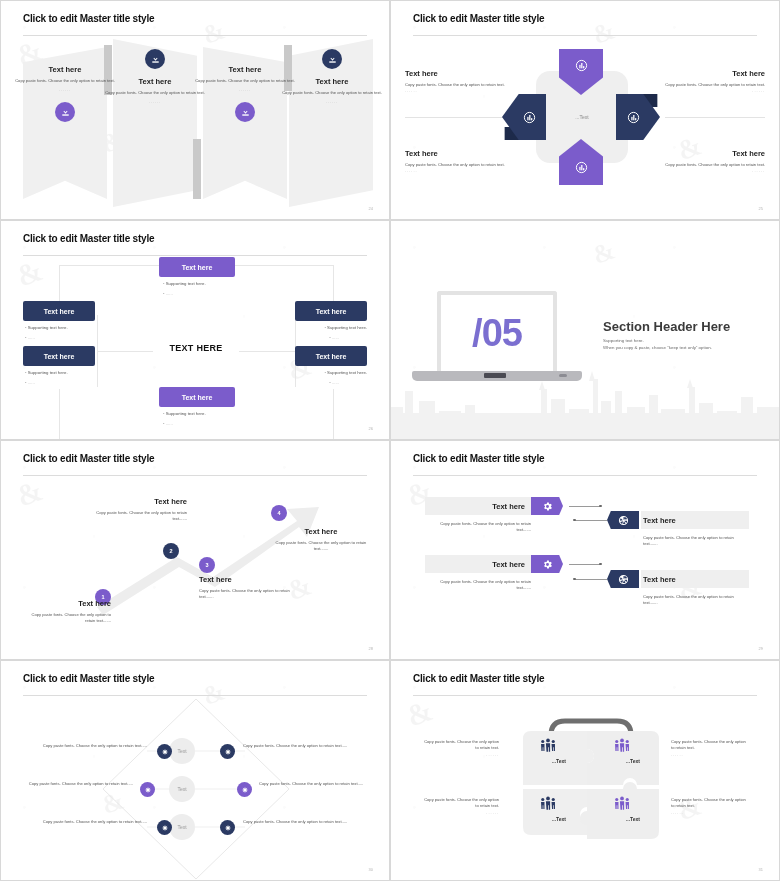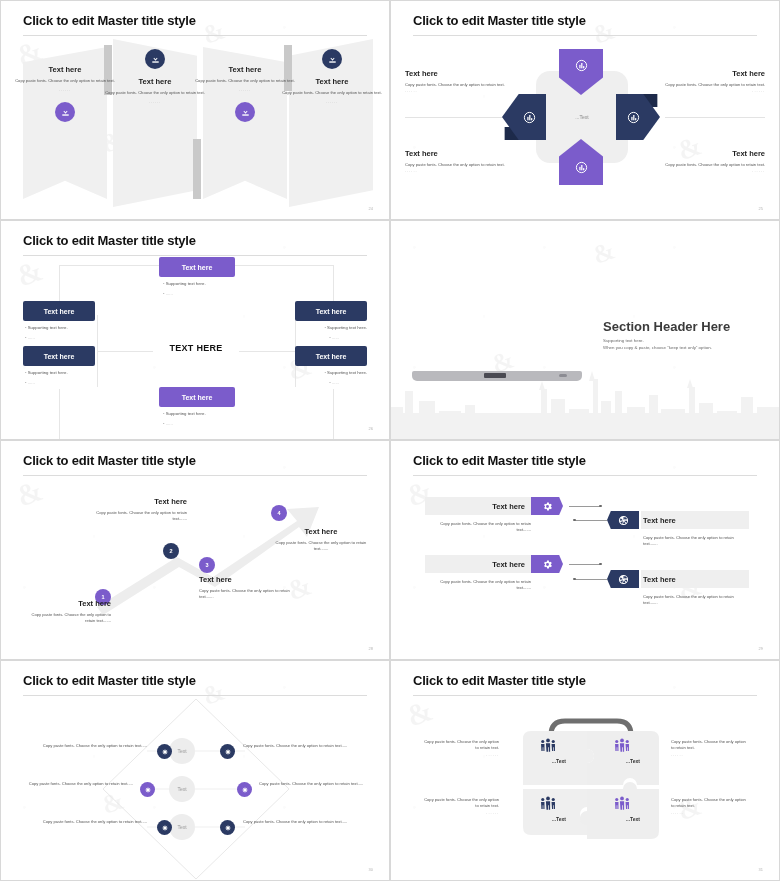--- a/index.html
+++ b/index.html
@@ -43,21 +43,21 @@
     letter-spacing: 2px;
   }
   .w1 { left: 4%;  top: 16%; }
   .w2 { left: 52%; top: 8%;  font-size: 26px; }
   .w3 { left: 26%; top: 58%; font-size: 26px; }
   .w4 { left: 74%; top: 60%; font-size: 28px; }
 
   .title {
     position: absolute;
     left: 22px; top: 12px;
-    font-size: 13px; font-weight: 700;
+    font-size: 10px; font-weight: 700;
     color: #111; letter-spacing: -0.2px;
     z-index: 5;
   }
   .hrule {
     position: absolute;
     left: 22px; right: 22px; top: 34px;
     height: 1px; background: #dcdcdc;
     z-index: 4;
   }
   .pageno {
@@ -410,20 +410,23 @@
   <div class="slide">
     <div class="wm"></div>
     <div class="wmtxt w2">&amp;</div>
     <div class="wmtxt w3">&amp;</div>
     <svg class="city" viewBox="0 0 390 78" preserveAspectRatio="none">
       <rect x="0" y="52" width="390" height="26" fill="#f2f2f2"></rect>
       <path fill="#f2f2f2" d="M0 46h12v32H0zM14 30h8v48h-8zM28 40h16v38H28zM48 50h22v28H48zM74 44h10v34H74zM150 28h6v50h-6zM160 38h14v40h-14zM178 48h20v30h-20zM202 18h5v60h-5zM210 40h10v38h-10zM224 30h7v48h-7zM236 46h18v32h-18zM258 34h9v44h-9zM270 48h24v30h-24zM298 26h6v52h-6zM308 42h14v36h-14zM326 50h20v28h-20zM350 36h12v42h-12zM366 46h24v32h-24z"></path>
       <path fill="#f2f2f2" d="M201 10l3 10h-6zM299 18l3 9h-6zM151 20l3 9h-6z"></path>
     </svg>
     <div class="body" style="top:0;">
+      <div class="laptop-screen">
+        <span class="laptop-num">/05</span>
+      </div>
       <div class="laptop-base"></div>
       <div class="laptop-notch"></div>
       <div class="laptop-dot"></div>
       <div class="sec-h">Section Header Here</div>
       <div class="sec-s">
         <div>Supporting text here.</div>
         <div>When you copy &amp; paste, choose "keep text only" option.</div>
       </div>
     </div>
     <div class="pageno"></div>

